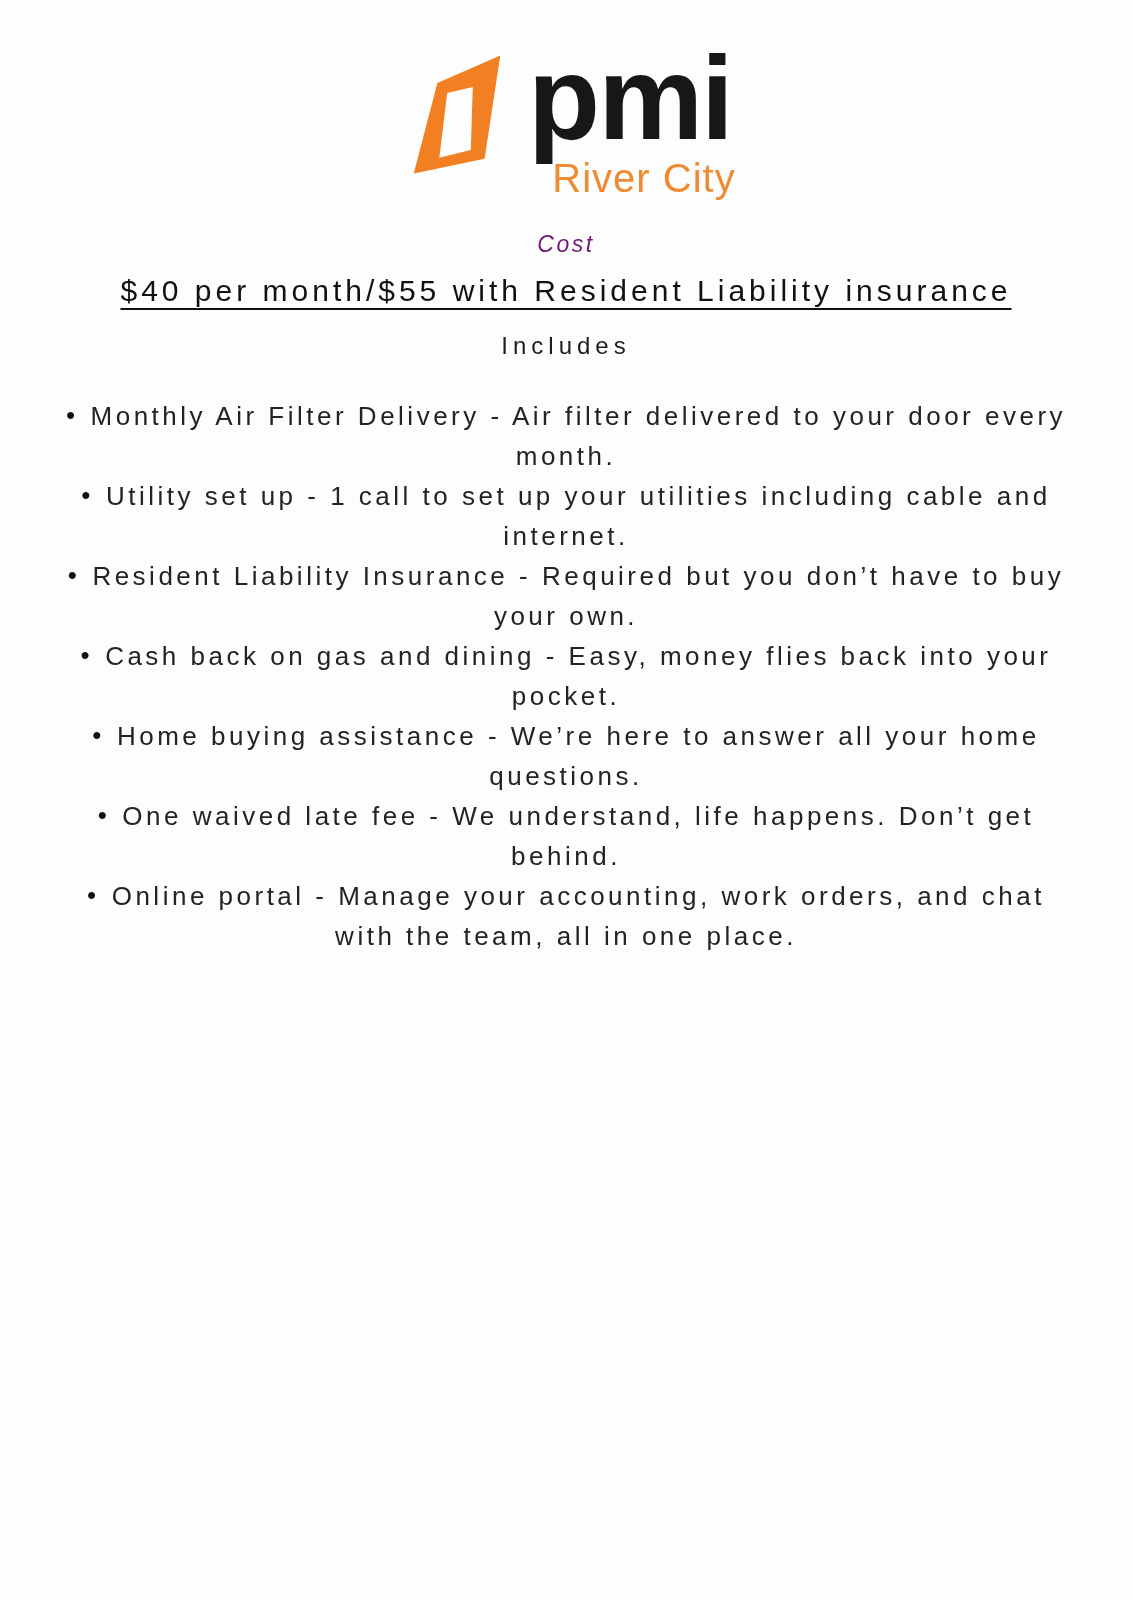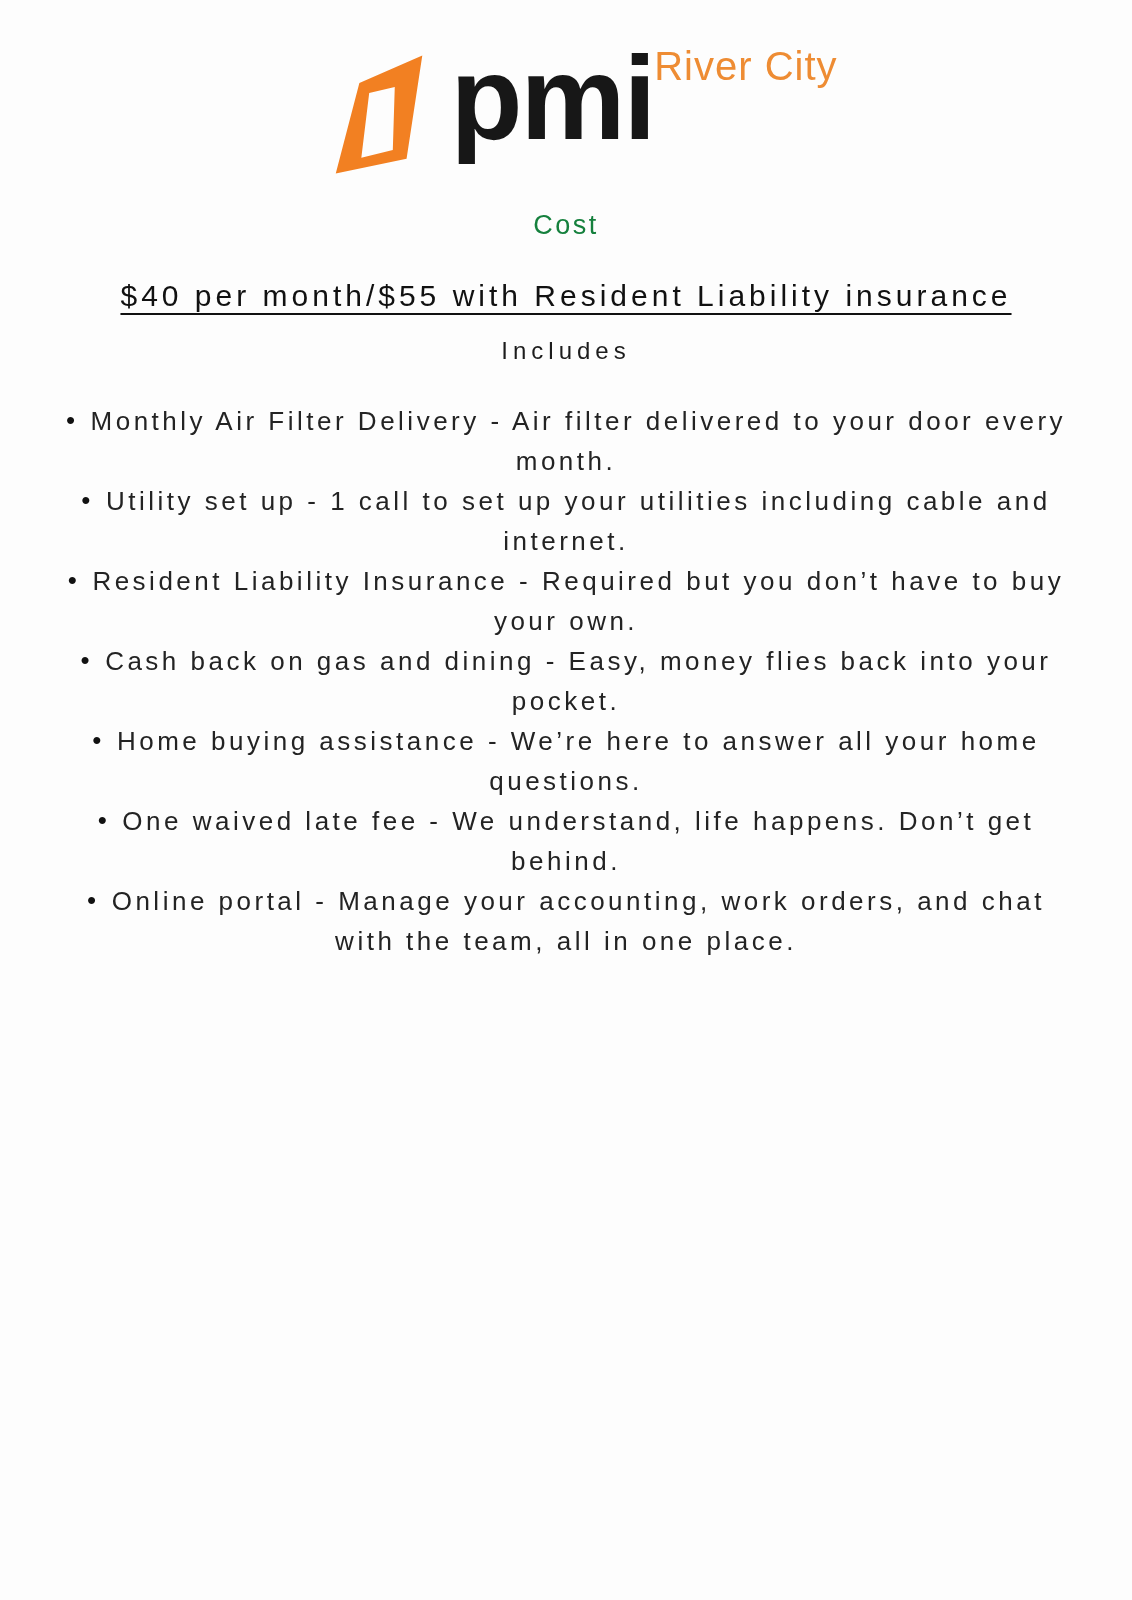--- a/index.html
+++ b/index.html
@@ -28,20 +28,21 @@
     align-items: flex-start;
   }
   .logo-icon-svg {
     width: 118px;
     height: 128px;
     margin-top: 10px;
     margin-right: 10px;
   }
   .logo-textcol {
     display: flex;
+    flex-direction: column;
   }
   .brand {
     font-size: 118px;
     font-weight: 700;
     line-height: 112px;
     letter-spacing: -2px;
     color: #171717;
   }
   .subbrand {
     font-size: 40px;
@@ -50,26 +51,27 @@
     color: #ee8c33;
     text-align: center;
     margin-right: -28px;
     margin-top: 2px;
   }
 
   
   .cost-label {
     margin-top: 30px;
     text-align: center;
-    font-size: 27px;
+    font-size: 23px;
     letter-spacing: 2.5px;
-    color: #15803d;
+    color: #701a75;
+    font-style: italic;
   }
   .price-heading {
-    margin-top: 38px;
+    margin-top: 16px;
     text-align: center;
     font-size: 30px;
     letter-spacing: 4px;
     color: #111;
     text-decoration: underline;
     text-underline-offset: 7px;
     text-decoration-thickness: 2px;
   }
   .includes-label {
     margin-top: 24px;

